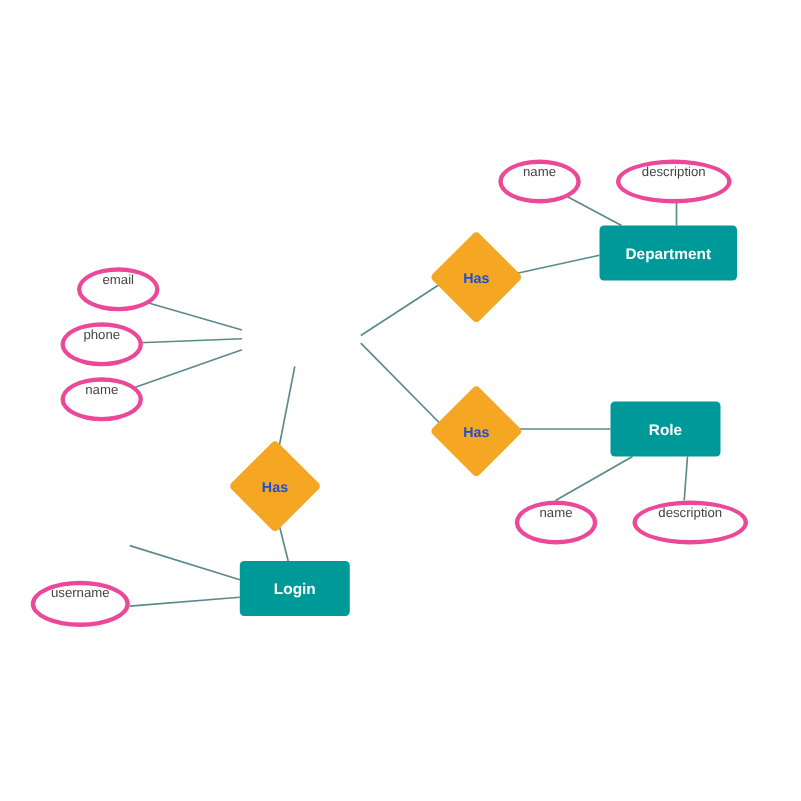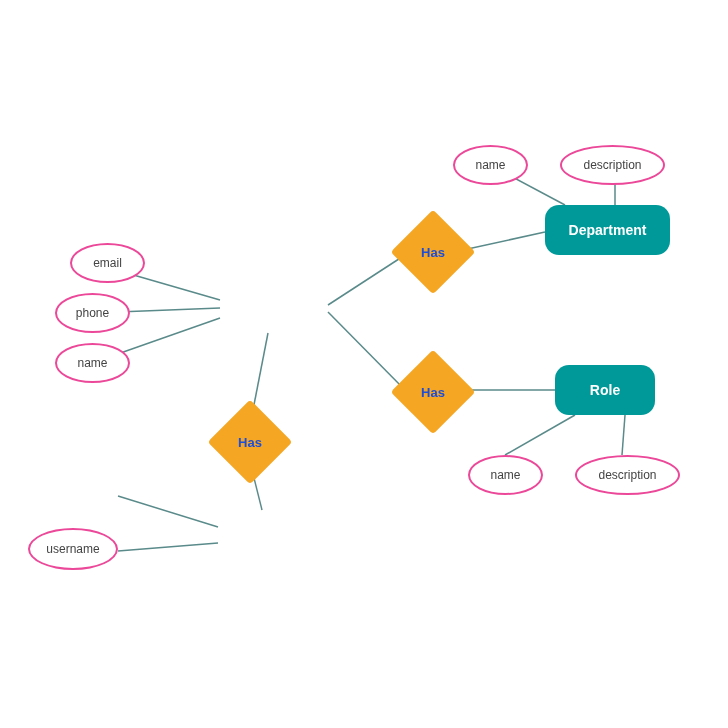--- a/index.html
+++ b/index.html
@@ -25,21 +25,21 @@
     }
     .entity-rect {
       position: absolute;
       background: #009999;
       color: #ffffff;
       font-size: 14px;
       font-weight: 600;
       display: flex;
       align-items: center;
       justify-content: center;
-      border-radius: 14px;
+      border-radius: 4px;
     }
     .entity-diamond {
       position: absolute;
       width: 70px;
       height: 50px;
       display: flex;
       align-items: center;
       justify-content: center;
     }
     .entity-diamond .diamond-shape {
@@ -53,24 +53,24 @@
     .entity-diamond .diamond-label {
       position: relative;
       z-index: 1;
       color: #1d4ed8;
       font-size: 13px;
       font-weight: 600;
     }
     .entity-ellipse {
       position: absolute;
       background: #ffffff;
-      border: 2px solid #ec4899;
+      border: 4px solid #ec4899;
       border-radius: 50%;
       display: flex;
-      align-items: center;
+      align-items: flex-start;
       justify-content: center;
       font-size: 12px;
       color: #444;
     }
   </style>
 </head>
 <body>
 
 <div id="diagram">
   <svg class="lines">
@@ -131,20 +131,23 @@
   <div class="entity-ellipse" style="left:28px;top:528px;width:90px;height:42px;">
     <span>username</span>
   </div>
 
   <div class="entity-rect" style="left:545px;top:205px;width:125px;height:50px;">
     <span>Department</span>
   </div>
   <div class="entity-rect" style="left:555px;top:365px;width:100px;height:50px;">
     <span>Role</span>
   </div>
+  <div class="entity-rect" style="left:218px;top:510px;width:100px;height:50px;">
+    <span>Login</span>
+  </div>
 
   <div class="entity-diamond" style="left:398px;top:222px;width:70px;height:60px;">
     <div class="diamond-shape"></div>
     <span class="diamond-label">Has</span>
   </div>
   <div class="entity-diamond" style="left:398px;top:362px;width:70px;height:60px;">
     <div class="diamond-shape"></div>
     <span class="diamond-label">Has</span>
   </div>
   <div class="entity-diamond" style="left:215px;top:412px;width:70px;height:60px;">

